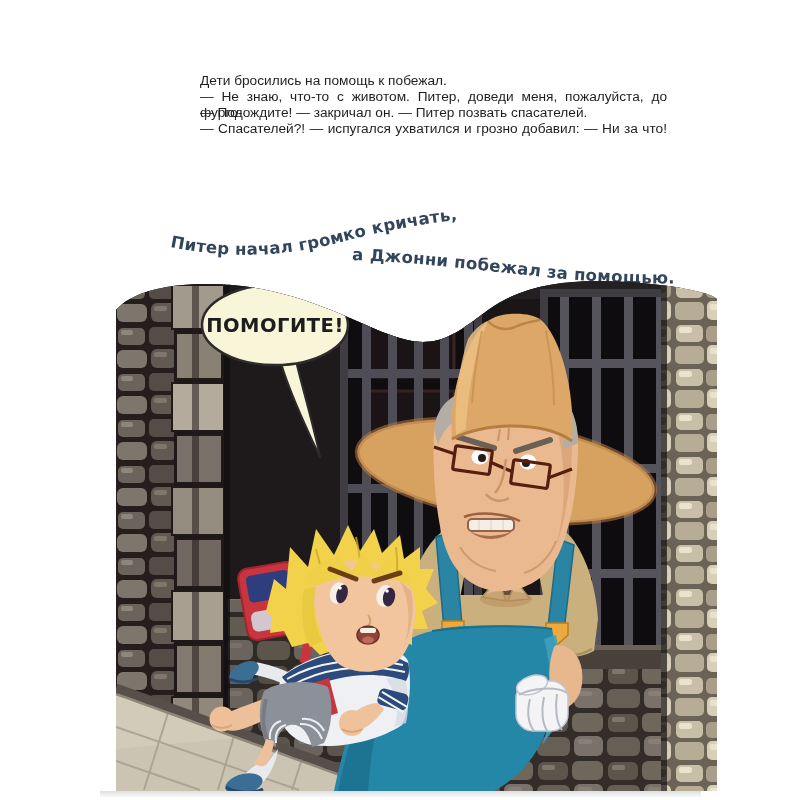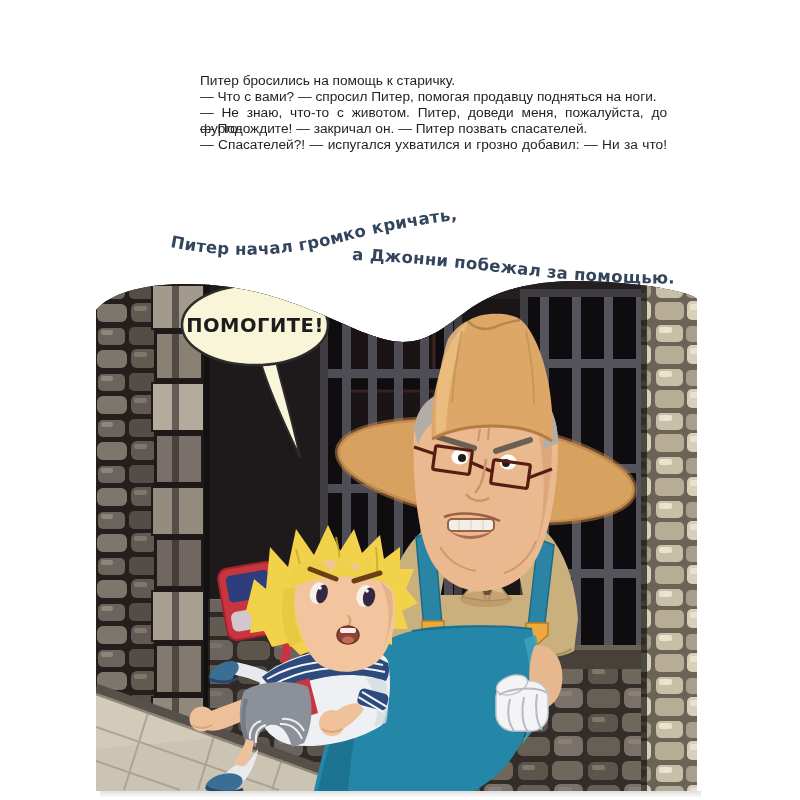--- a/index.html
+++ b/index.html
@@ -8,34 +8,33 @@
   
   .story{position:absolute;left:183px;top:73px;width:484px;color:#1f1f1f;
          font-size:13.7px;line-height:15.9px;}
   .story .line{height:15.9px;white-space:normal;}
   .story .indent{padding-left:17px;}
   .story .j{text-align:justify;text-align-last:justify;}
   
   .caption-svg{position:absolute;left:130px;top:200px;width:560px;height:100px;overflow:visible;}
   .caption-svg text{font-family:"DejaVu Sans",sans-serif;font-weight:700;font-size:16.5px;letter-spacing:.3px;}
   
-  .illo-wrap{position:absolute;left:96px;top:279px;width:601px;height:512px;}
+  .illo-wrap{position:absolute;left:116px;top:279px;width:601px;height:512px;}
   .illo-wrap svg{display:block;}
   .illo-shadow{position:absolute;left:100px;top:791px;width:601px;height:6px;
                background:linear-gradient(#c4c4c4,#f4f4f4);opacity:.55;}
   .bubble-text{font-family:"DejaVu Sans",sans-serif;font-weight:600;font-size:19.5px;letter-spacing:.5px;}
 </style>
 </head>
 <body>
 
 <div class="page">
 
   <div class="story">
-    <div class="line indent">Питер бросились на помощь к старичку.</div>
-    <div class="line indent">— Что с вами? — спросил Питер, помогая продавцу подняться на ноги.</div>
+    <div class="line indent">Дети бросились на помощь к побежал.</div>
     <div class="line indent j">— Не знаю, что-то с животом. Питер, доведи меня, пожалуйста, до фурго-</div>
     <div class="line indent">— Подождите! — закричал он. — Питер позвать спасателей.</div>
     <div class="line indent j">— Спасателей?! — испугался ухватился и грозно добавил: — Ни за что!</div>
   </div>
 
   <svg class="caption-svg" viewBox="0 0 560 100">
     <defs>
       <path id="wave1" d="M40,47 C105,60 160,56 215,41 C245,33 300,20 375,16" fill="none"></path>
       <path id="wave2" d="M222,60 C285,62 340,69 405,76 C450,81 512,85 560,83" fill="none"></path>
     </defs>

